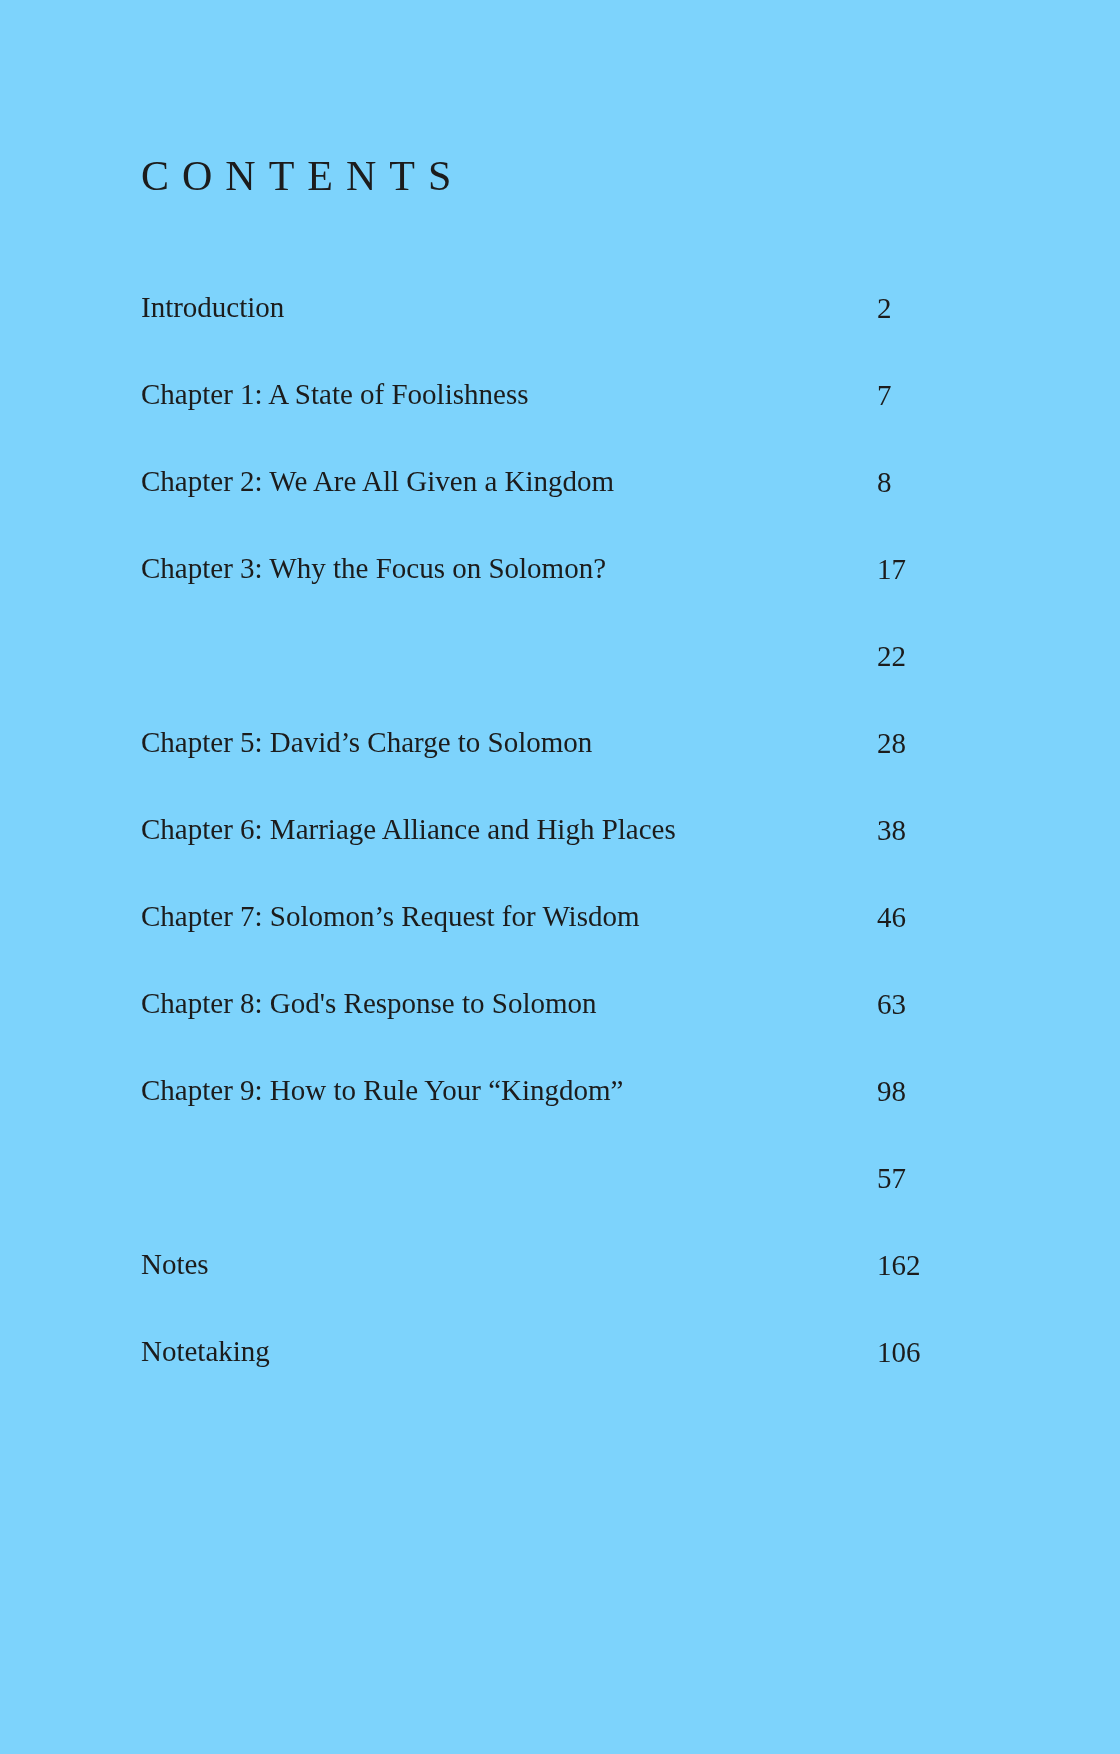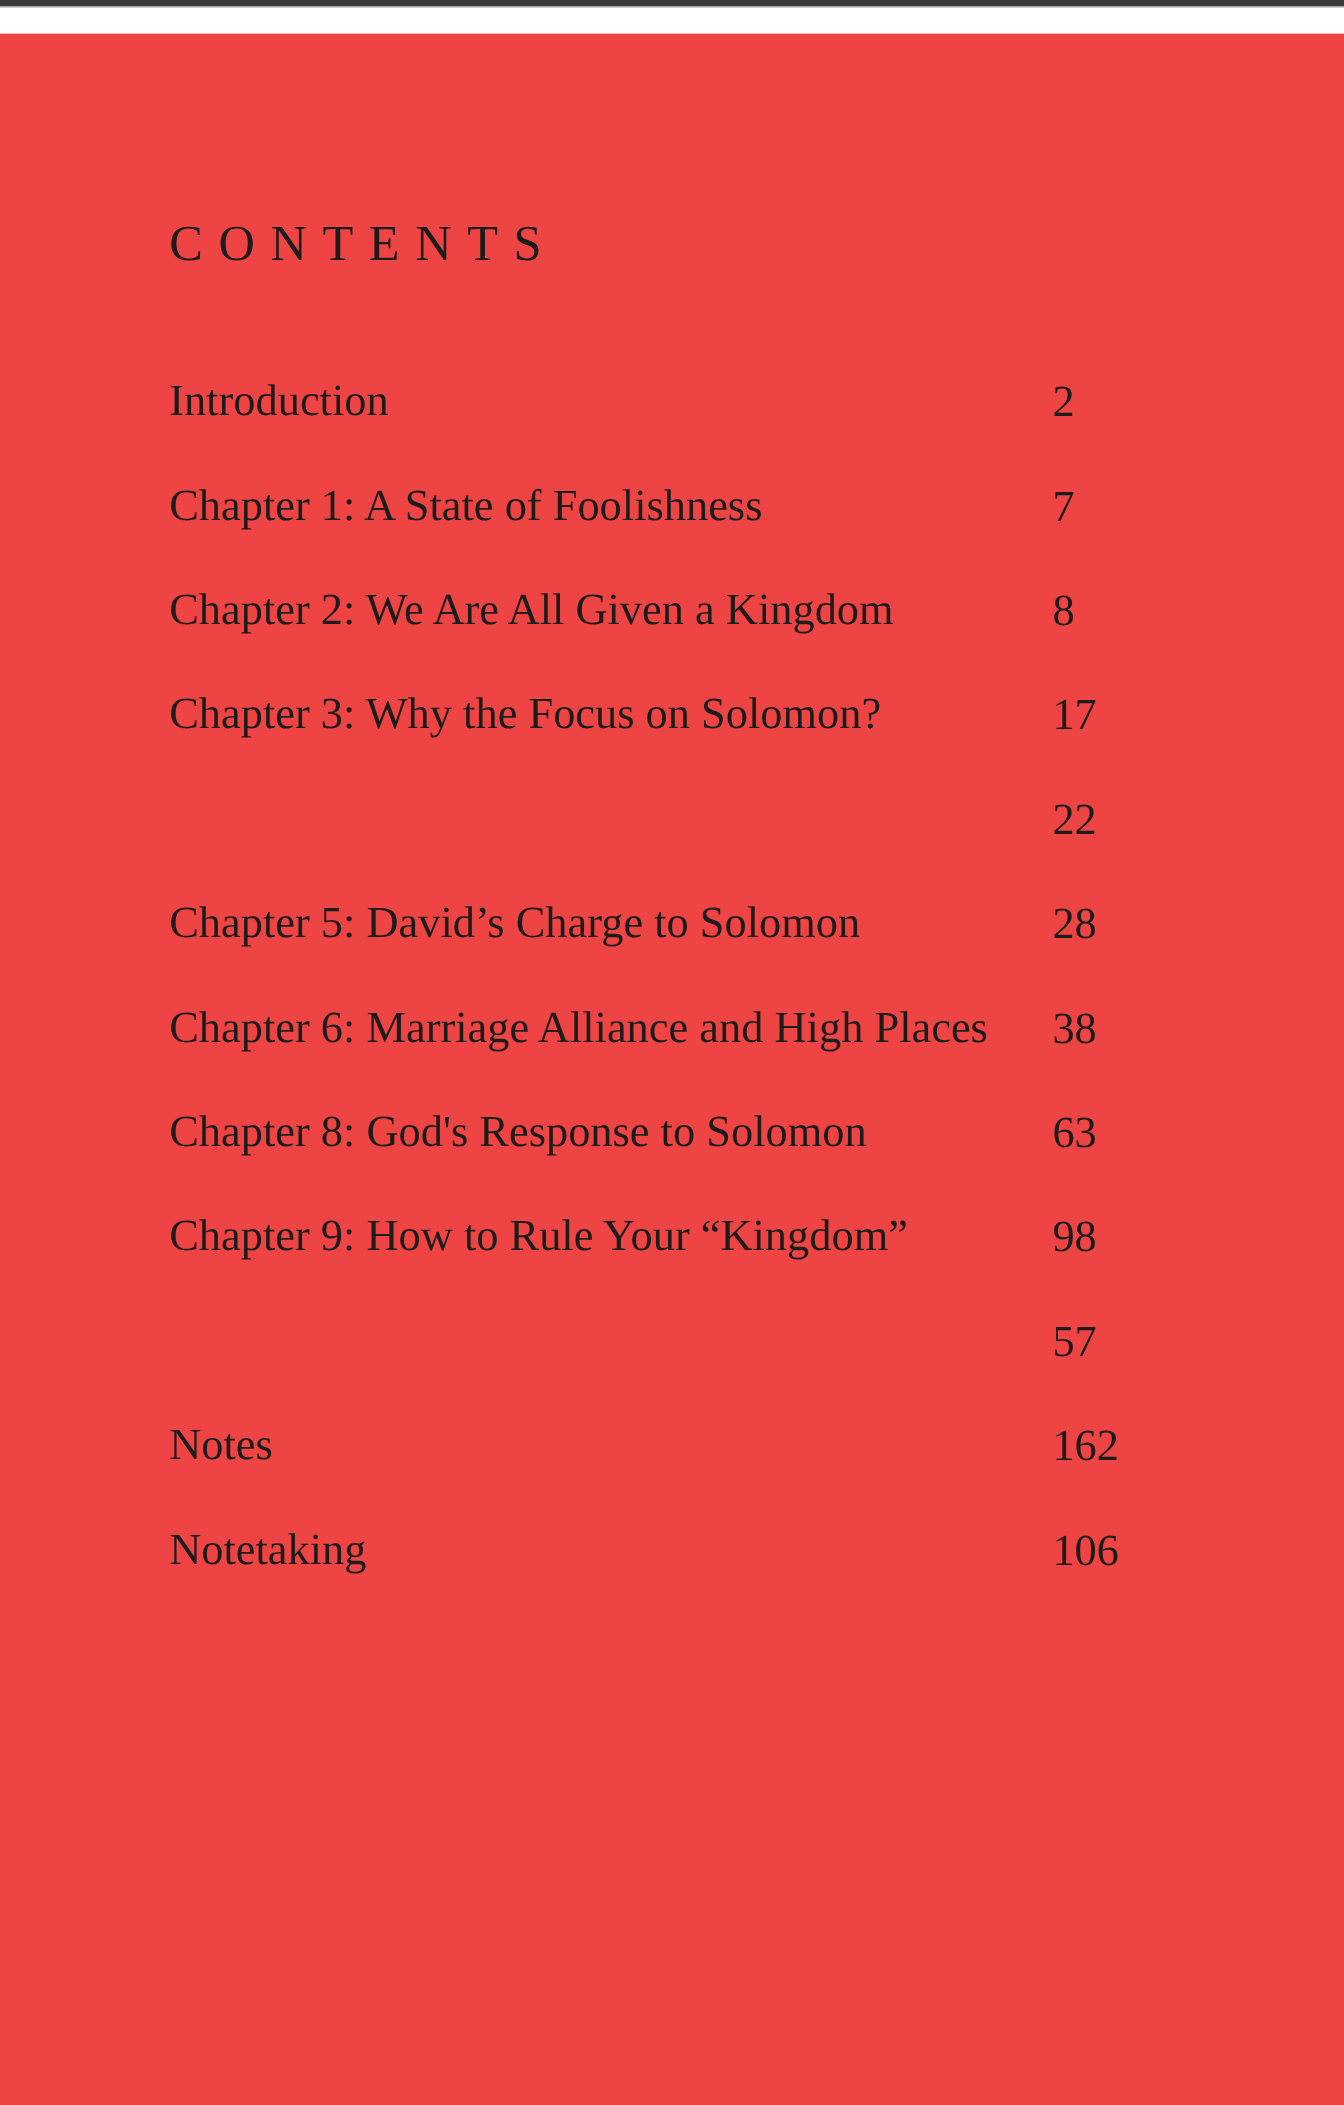--- a/index.html
+++ b/index.html
@@ -19,22 +19,21 @@
     position: absolute;
     top: 0; left: 0;
     width: 100%;
     height: 5px;
     background: #3b3b3c;
     border-bottom: 1px solid #a6a6a6;
   }
   .page {
     position: absolute;
     inset: 0;
-    background: #ef4444;
-    margin-top: 28px;
+    background: #7dd3fc;
   }
   .contents-title {
     position: absolute;
     left: 141px;
     top: 155px;
     margin: 0;
     font-size: 42px;
     font-weight: 400;
     letter-spacing: 13px;
     line-height: 1;
@@ -45,21 +44,21 @@
     position: absolute;
     left: 141px;
     top: 264px;
     right: 0;
   }
   .toc-row {
     position: relative;
     height: 87px;
     display: flex;
     align-items: center;
-    font-size: 37px;
+    font-size: 29px;
     line-height: 1.2;
     color: #1c1c1c;
   }
   .toc-label {
     white-space: nowrap;
   }
   .toc-page {
     position: absolute;
     left: 736px;
     top: 50%;
@@ -97,20 +96,24 @@
   </div>
       <div class="toc-row">
     <span class="toc-label">Chapter 5: David’s Charge to Solomon</span>
     <span class="toc-page">28</span>
   </div>
       <div class="toc-row">
     <span class="toc-label">Chapter 6: Marriage Alliance and High Places</span>
     <span class="toc-page">38</span>
   </div>
       <div class="toc-row">
+    <span class="toc-label">Chapter 7: Solomon’s Request for Wisdom</span>
+    <span class="toc-page">46</span>
+  </div>
+      <div class="toc-row">
     <span class="toc-label">Chapter 8: God's Response to Solomon</span>
     <span class="toc-page">63</span>
   </div>
       <div class="toc-row">
     <span class="toc-label">Chapter 9: How to Rule Your “Kingdom”</span>
     <span class="toc-page">98</span>
   </div>
       <div class="toc-row">
     <span class="toc-page">57</span>
   </div>

